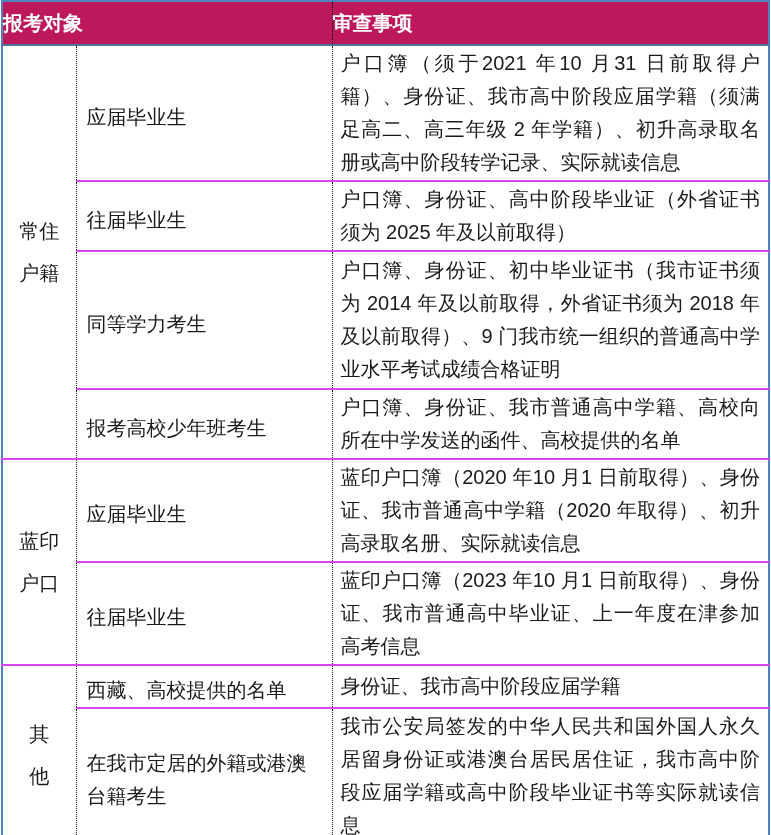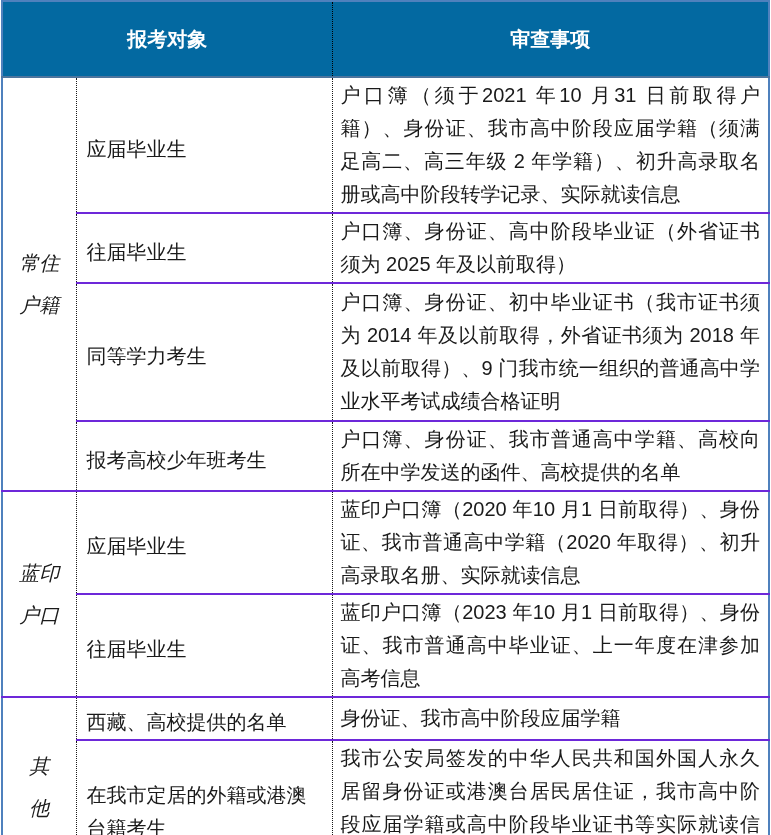--- a/index.html
+++ b/index.html
@@ -22,43 +22,42 @@
     font-size: 20px;
     line-height: 33px;
     color: #1a1a1a;
     background: #ffffff;
   }
   col.c1 { width: 74px; }
   col.c2 { width: 256px; }
   col.c3 { width: 437px; }
 
   thead th {
-    background: #0369a1;
+    background: #be185d;
     color: #ffffff;
     font-weight: bold;
     height: 42px;
-    text-align: center;
+    text-align: left;
     vertical-align: middle;
-    padding: 16px;
+    padding: 0;
     border-bottom: 2px solid #4d759e;
   }
   thead th.hdr-object {
     border-right: 1px dotted #000000;
   }
 
   td {
     vertical-align: middle;
-    border-top: 2px solid #6d28d9;
+    border-top: 2px solid #d946ef;
   }
   td.group {
     text-align: center;
     white-space: pre-line;
     line-height: 42px;
     padding: 0 4px;
-    font-style: italic;
   }
   td.obj {
     padding: 8px 8px 0 10px;
     border-left: 1px dotted #1a1a1a;
     border-right: 1px dotted #1a1a1a;
     text-align: left;
   }
   td.items {
     padding: 1px 8px;
     text-align: justify;

